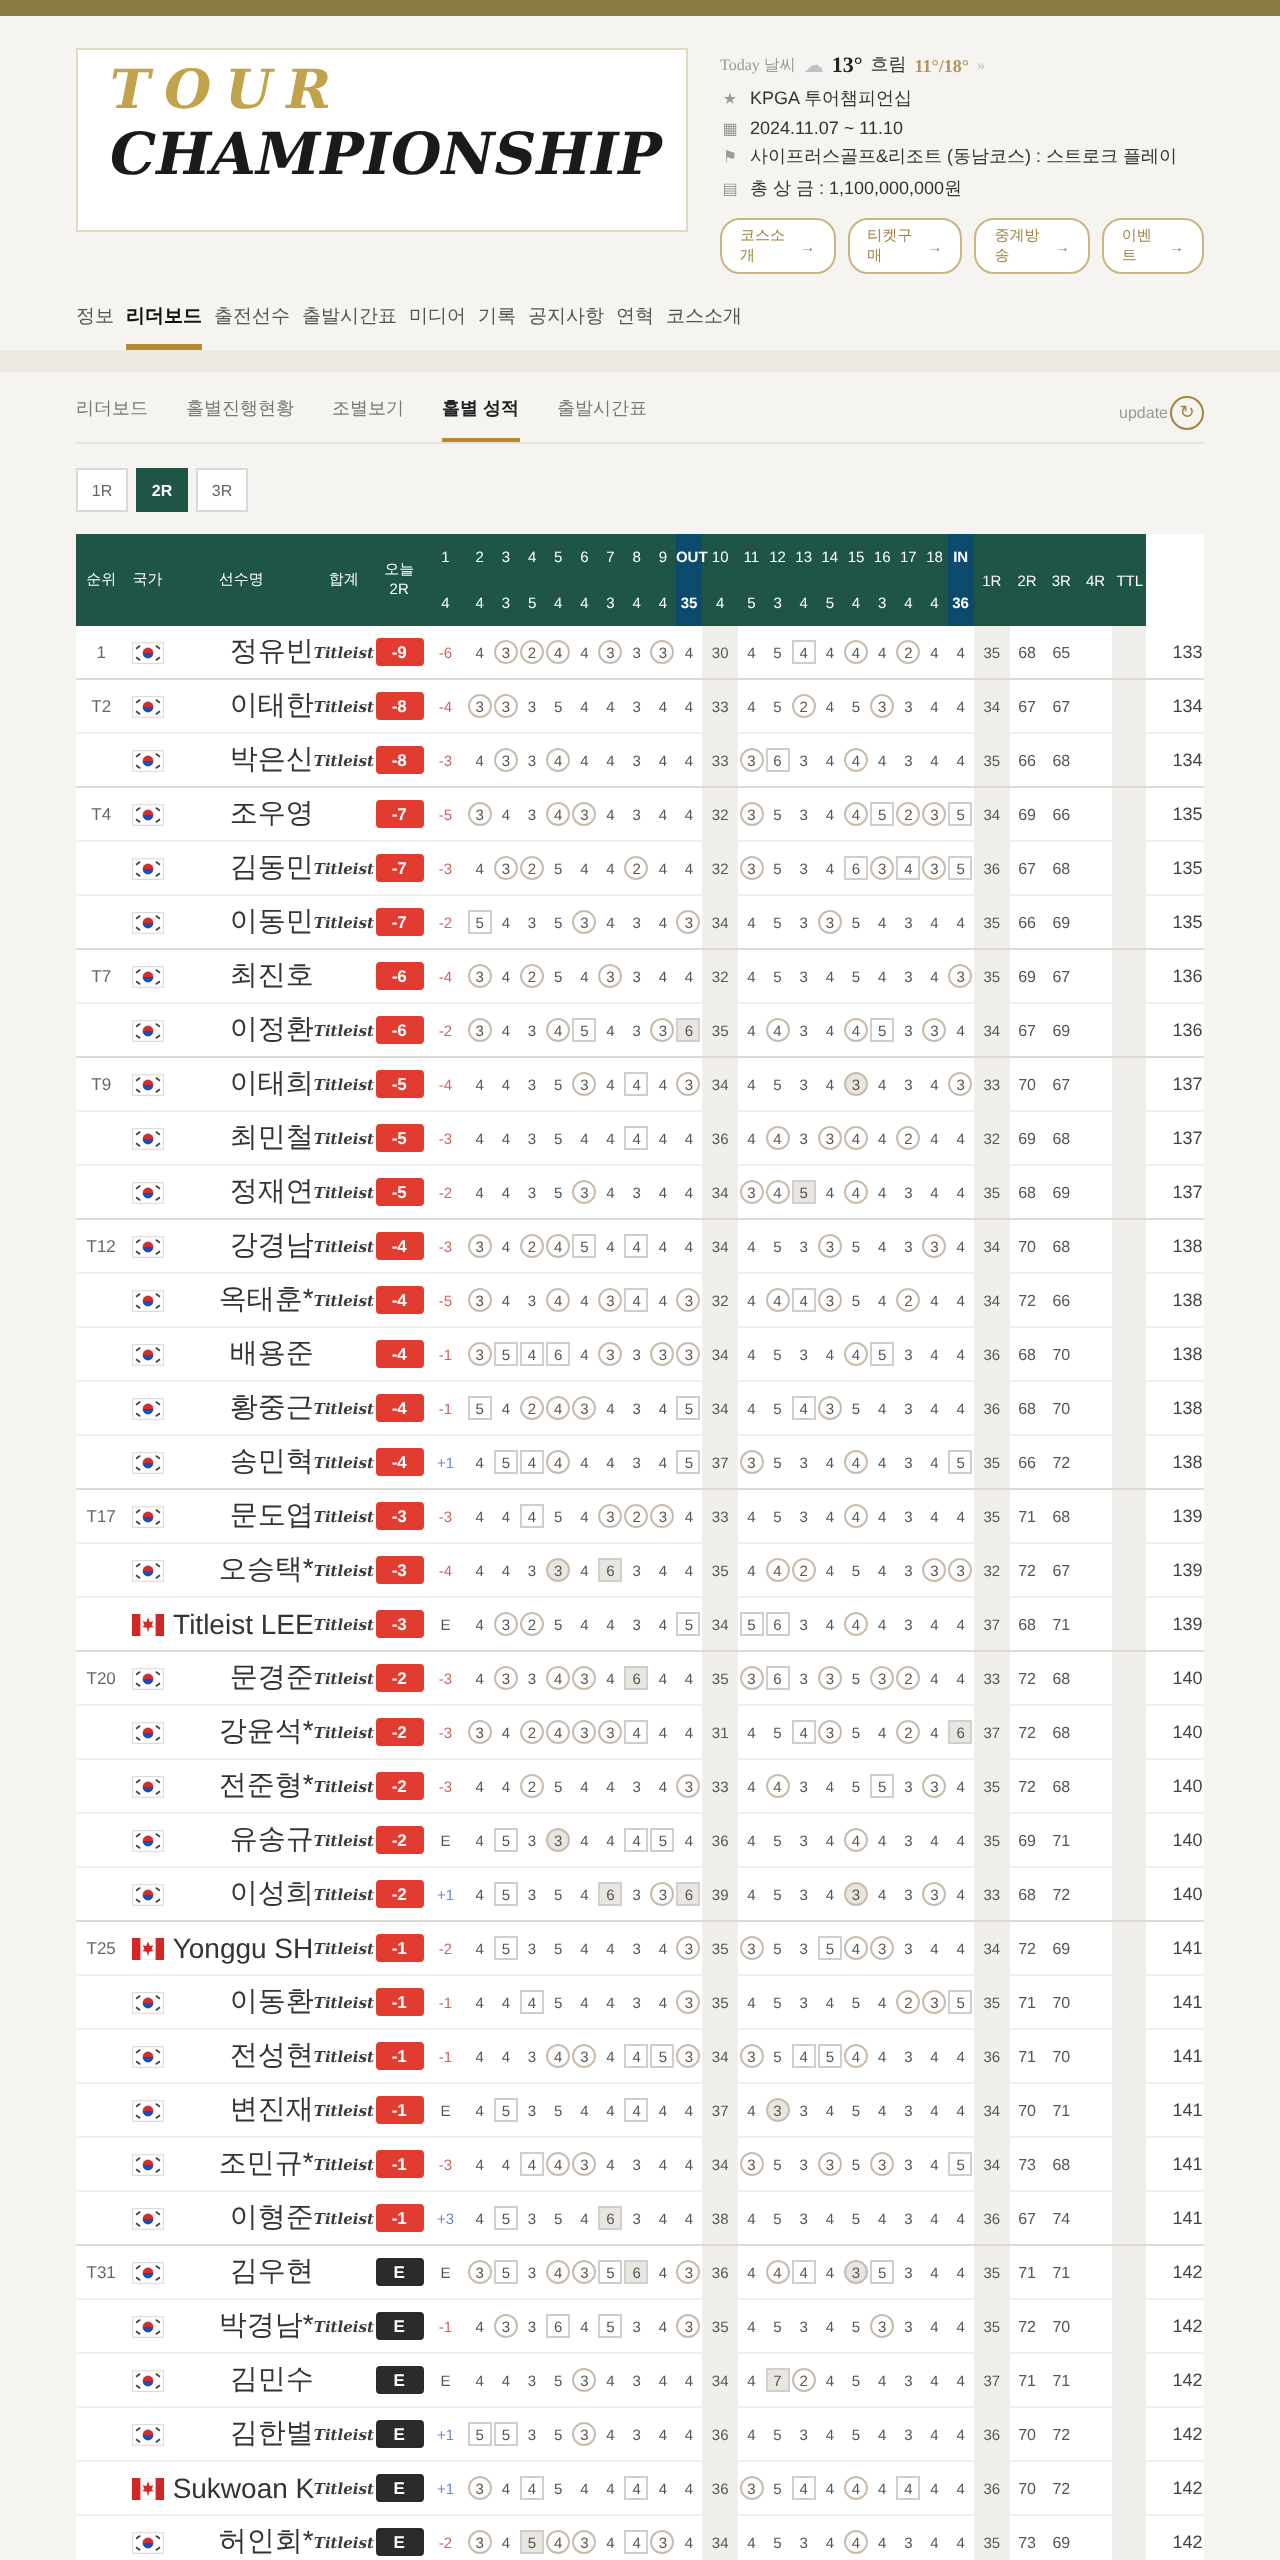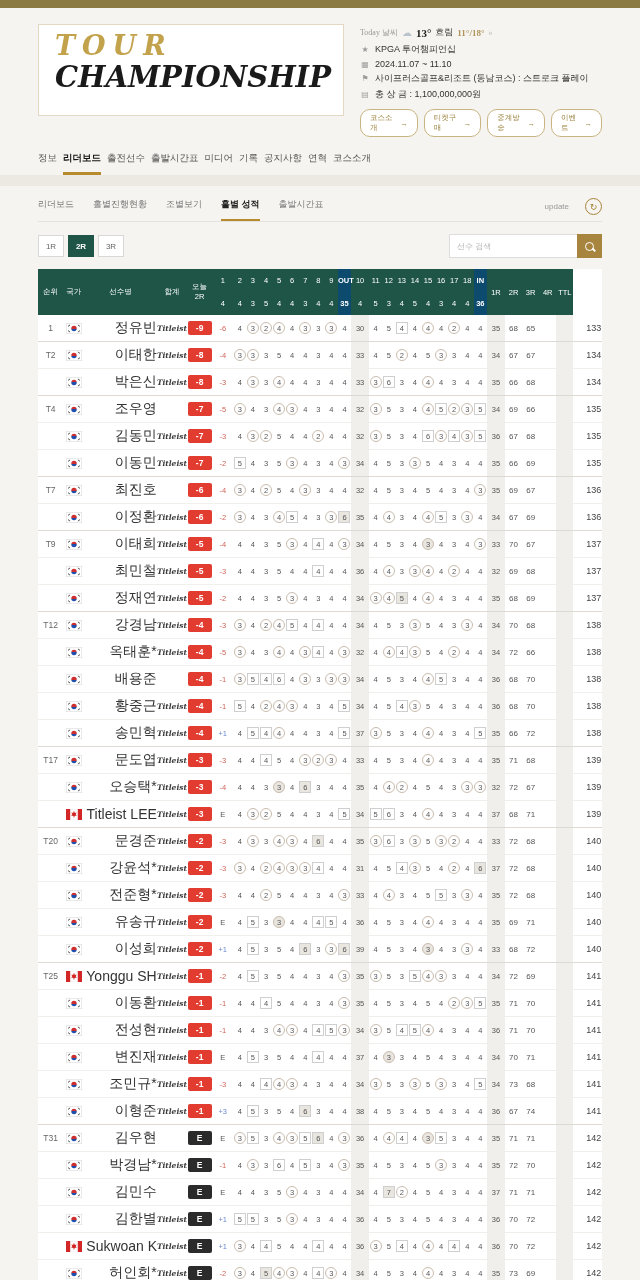--- a/index.html
+++ b/index.html
@@ -30,21 +30,21 @@
   
   .main-nav{display:flex;gap:6px;margin-top:15px;padding-bottom:0;}
   .main-nav .nav-item{font-size:9.5px;color:#555;padding-bottom:7px;cursor:pointer;}
   .main-nav .nav-item.active{color:#111;font-weight:bold;border-bottom:3px solid #b78a2e;}
   .band{height:11px;background:#ece9e3;}
   
   .sub-row{display:flex;align-items:flex-end;border-bottom:1px solid #e5e2dc;margin-top:12px;}
   .sub-nav{display:flex;gap:19px;flex:1;}
   .sub-nav .nav-item{font-size:9px;color:#777;padding-bottom:8px;cursor:pointer;}
   .sub-nav .nav-item.active{color:#222;font-weight:bold;border-bottom:2px solid #b78a2e;}
-  .update{display:flex;align-items:center;gap:16px;padding-bottom:6px;}
+  .update{display:flex;align-items:center;gap:1px;padding-bottom:6px;}
   .update .lbl{font-size:8px;color:#999;}
   .upd-ic{width:15px;height:15px;border:1.5px solid #a5853c;border-radius:50%;color:#a5853c;
           display:inline-flex;align-items:center;justify-content:center;font-size:9px;cursor:pointer;}
   
   .controls{display:flex;align-items:center;margin-top:12px;}
   .rounds{display:flex;gap:4px;flex:1;}
   .rbtn{width:26px;height:22px;border:1px solid #d8d8d8;background:#fff;color:#666;font-size:8px;
         display:inline-flex;align-items:center;justify-content:center;cursor:pointer;}
   .rbtn.active{background:#1f5547;border-color:#1f5547;color:#fff;font-weight:bold;}
   .search{display:flex;}
@@ -180,26 +180,20 @@
       <span class="upd-ic">↻</span>
     </div>
   </div>
 
   <div class="controls">
     <div class="rounds" id="rounds">
         <button class="rbtn">1R</button>
         <button class="rbtn active">2R</button>
         <button class="rbtn">3R</button>
       </div>
-    <div class="search">
-      <input type="text" placeholder="선수 검색" style="">
-      <button class="sbtn">
-          <span class="mag"></span>
-        </button>
-    </div>
   </div>
 
   <table id="lb">
       <colgroup>
         <col style="width: 25px;">
         <col style="width: 21px;">
         <col style="width: 72px;">
         <col style="width: 30px;">
         <col style="width: 25px;">
         <col style="width: 21px;">

